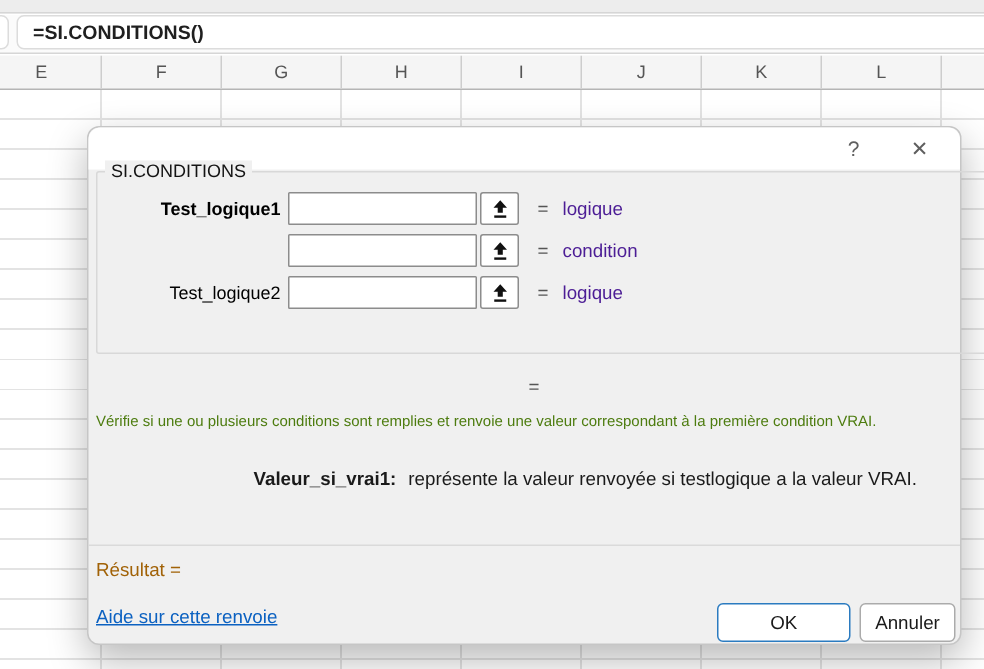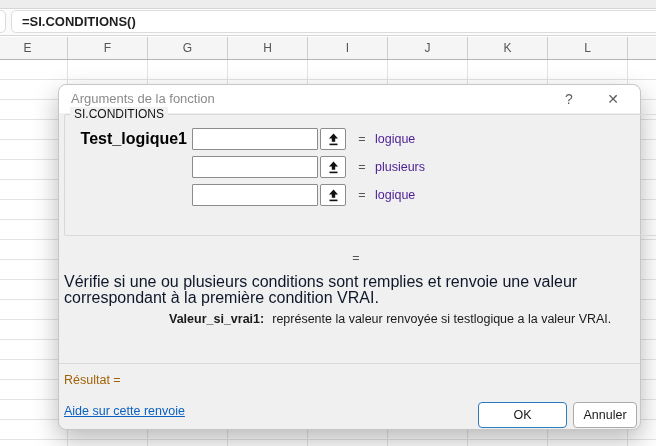--- a/index.html
+++ b/index.html
@@ -83,21 +83,21 @@
     position: absolute; left: 5px; top: -8px;
     background: #f0f0f0; padding: 0 4px;
     font-size: 12px; color: #141414;
   }
   .arg-row { position: absolute; left: 0; width: 100%; height: 22px; }
   .arg-row.r0 { top: 13px; }
   .arg-row.r1 { top: 41px; }
   .arg-row.r2 { top: 69px; }
   .arg-label {
     position: absolute; left: 0; top: 0; width: 122px; height: 22px;
-    line-height: 22px; text-align: right; font-size: 16px; color: #000000;
+    line-height: 22px; text-align: right; font-size: 12px; color: #000000;
     white-space: nowrap; overflow: visible;
   }
   .arg-label.bold { font-weight: bold; }
   .arg-input {
     position: absolute; left: 127px; top: 0; width: 126px; height: 22px;
     background: #ffffff; border: 1px solid #8c8c8c; border-radius: 1px;
     padding: 0 4px; font-size: 12px; font-family: "Liberation Sans", sans-serif;
   }
   .range-btn {
     position: absolute; left: 255px; top: 0; width: 26px; height: 22px;
@@ -112,21 +112,21 @@
     position: absolute; left: 310px; top: 0; line-height: 22px;
     color: #4c1d95; font-size: 12.5px;
   }
 
   .mid-equals {
     position: absolute; left: 290px; top: 166px; width: 14px;
     text-align: center; color: #555555; font-size: 12.5px;
   }
   .func-desc {
     position: absolute; left: 5px; top: 189px; width: 556px;
-    font-size: 16px; line-height: 16px; color: #0f172a;
+    font-size: 10px; line-height: 16px; color: #4d7c0f;
   }
   .arg-help {
     position: absolute; left: 110px; top: 227px; width: 470px;
     font-size: 12.5px; color: #1a1a1a;
   }
   .arg-help b { margin-right: 8px; text-align: right; }
   .divider {
     position: absolute; left: 0; top: 278px; width: 100%; height: 0;
     border-top: 1px solid #dadada;
   }
@@ -166,21 +166,20 @@
     <div class="col-cell">J</div>
     <div class="col-cell">K</div>
     <div class="col-cell">L</div>
     <div class="col-cell"></div>
   </div>
 
   <div class="grid"></div>
 
   <div class="dialog">
     <div class="titlebar">
-      <span class="dlg-title">Arguments de la fonction</span>
       <span class="title-btn help-btn">?</span>
       <span class="title-btn close-btn">✕</span>
     </div>
 
     <div class="func-box">
       <span class="func-legend">SI.CONDITIONS</span>
 
       <div class="arg-row r0">
         <span class="arg-label bold">Test_logique1</span>
         <input class="arg-input" type="text" value="" style="">
@@ -196,24 +195,25 @@
 
       <div class="arg-row r1">
         <input class="arg-input" type="text" value="" style="">
         <span class="range-btn">
           <svg width="11" height="13" viewBox="0 0 11 13">
             <path d="M5.5 0.5 L10 5.5 H7.2 V8.8 H3.8 V5.5 H1 Z" fill="#111111"></path>
             <rect x="1.5" y="10.6" width="8" height="1.6" fill="#111111"></rect>
           </svg>
         </span>
         <span class="arg-eq">=</span>
-        <span class="arg-type">plusieurs</span>
+        <span class="arg-type">condition</span>
       </div>
 
       <div class="arg-row r2">
+        <span class="arg-label">Test_logique2</span>
         <input class="arg-input" type="text" value="" style="">
         <span class="range-btn">
           <svg width="11" height="13" viewBox="0 0 11 13">
             <path d="M5.5 0.5 L10 5.5 H7.2 V8.8 H3.8 V5.5 H1 Z" fill="#111111"></path>
             <rect x="1.5" y="10.6" width="8" height="1.6" fill="#111111"></rect>
           </svg>
         </span>
         <span class="arg-eq">=</span>
         <span class="arg-type">logique</span>
       </div>

